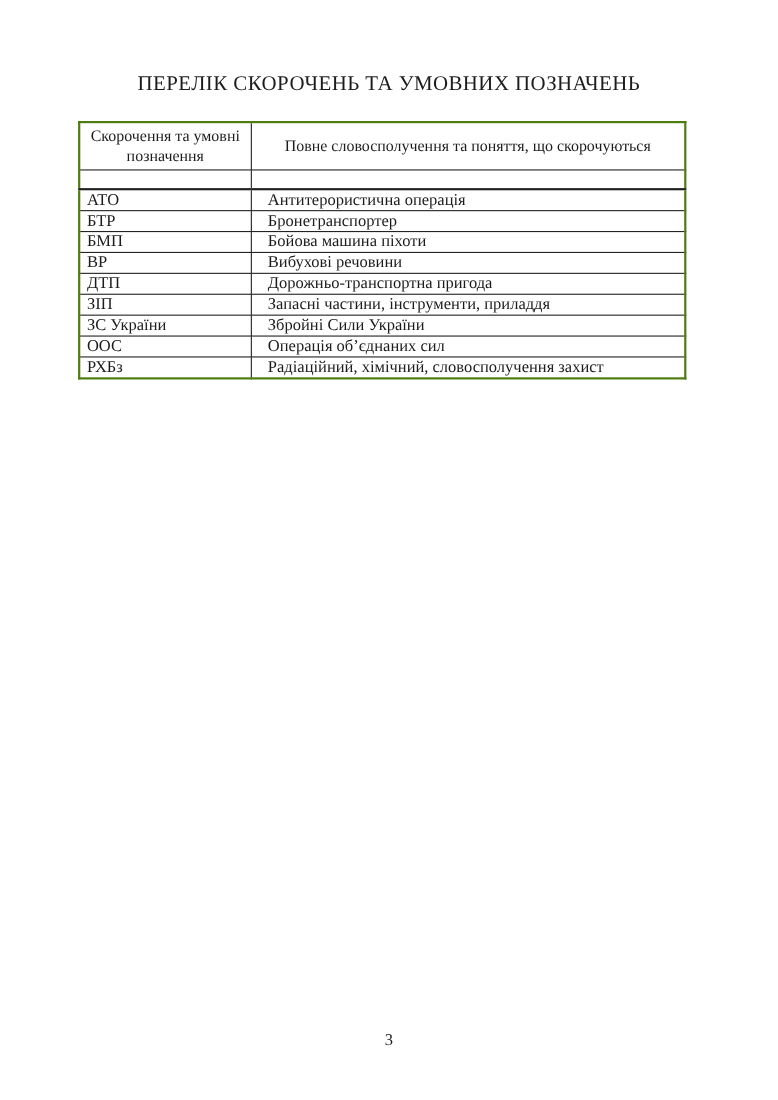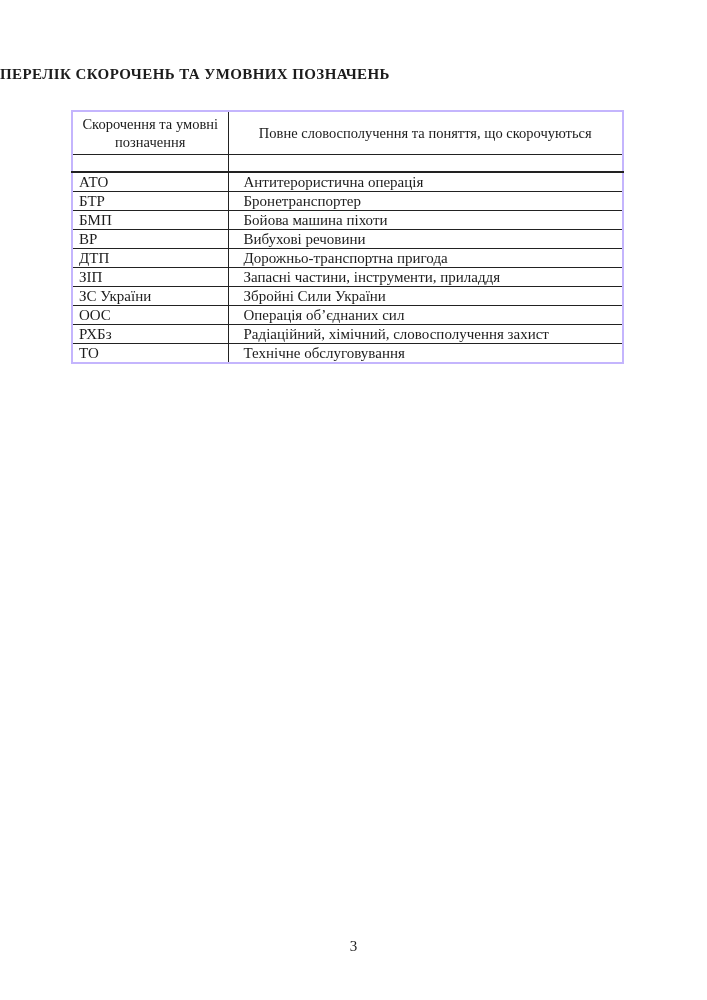--- a/index.html
+++ b/index.html
@@ -14,34 +14,34 @@
     background: #ffffff;
     font-family: "Liberation Serif", "DejaVu Serif", serif;
     color: #1a1a1a;
     overflow: hidden;
   }
   .page-title {
     position: absolute;
     top: 66px;
     left: 0;
     width: 707px;
-    text-align: left;
-    font-weight: bold;
-    font-size: 15px;
+    text-align: center;
+    font-weight: normal;
+    font-size: 19px;
     letter-spacing: 0.4px;
     color: #1c1c1c;
   }
   table.abbr-table {
     position: absolute;
     top: 110px;
     left: 71px;
     width: 551px;
     border-collapse: collapse;
     table-layout: fixed;
-    border: 2px solid #c4b5fd;
+    border: 2px solid #4d7c0f;
   }
   .abbr-table th,
   .abbr-table td {
     border: 1px solid #222222;
     font-size: 15px;
     color: #1c1c1c;
     overflow: hidden;
     white-space: nowrap;
   }
   .abbr-table thead th {
@@ -131,22 +131,18 @@
           <td class="definition-cell">Збройні Сили України</td>
         </tr>
         <tr>
           <td class="abbr-cell">ООС</td>
           <td class="definition-cell">Операція об’єднаних сил</td>
         </tr>
         <tr>
           <td class="abbr-cell">РХБз</td>
           <td class="definition-cell">Радіаційний, хімічний, словосполучення захист</td>
         </tr>
-        <tr>
-          <td class="abbr-cell">ТО</td>
-          <td class="definition-cell">Технічне обслуговування</td>
-        </tr>
       </tbody>
   </table>
 
   <div class="page-number">3</div>
 
 </div>
 
 </body></html>

